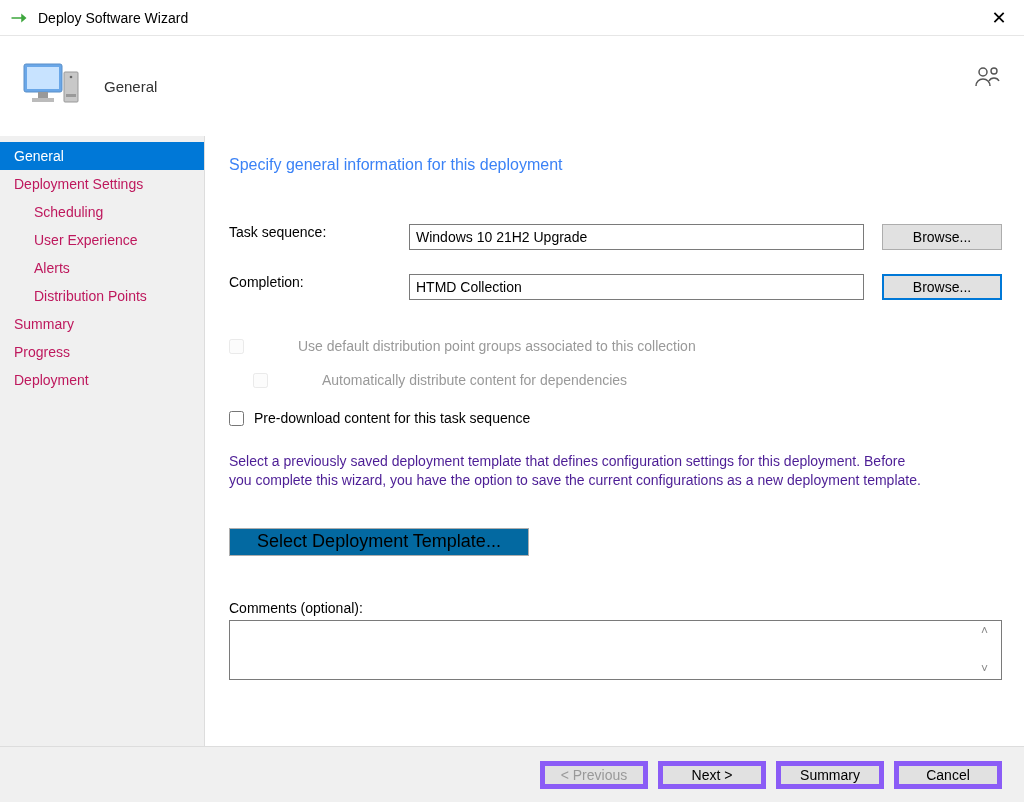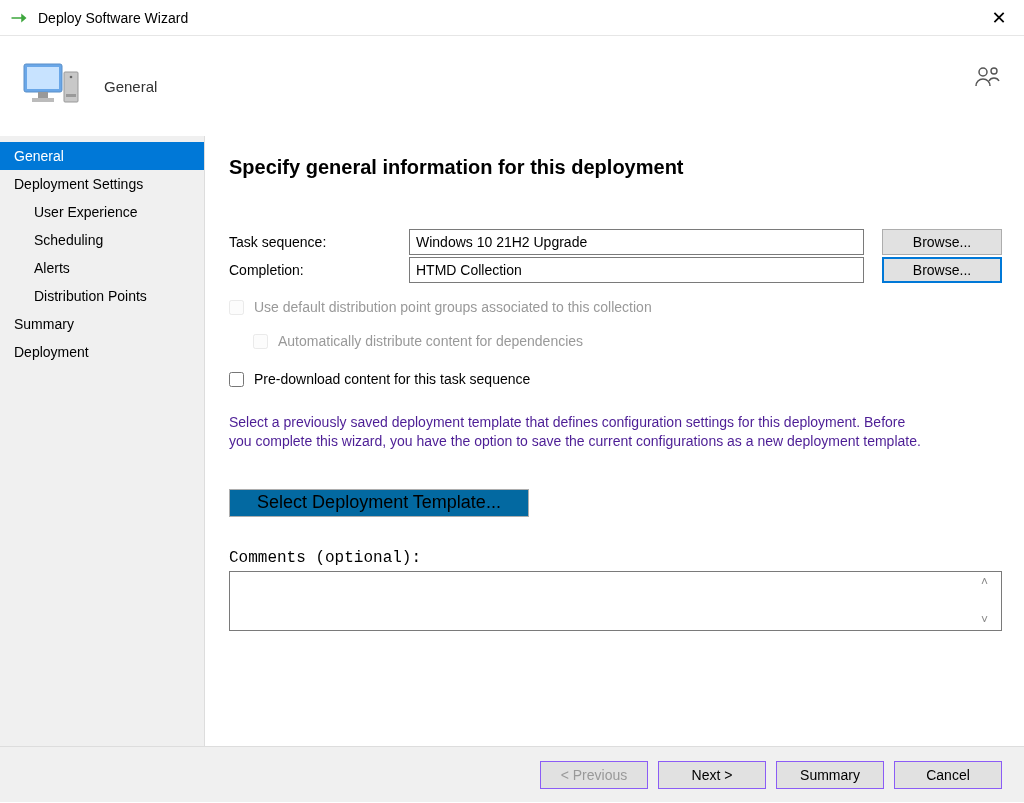--- a/index.html
+++ b/index.html
@@ -61,48 +61,47 @@
     }
     .sidebar {
       width: 205px;
       background: #f0f0f0;
       border-right: 1px solid #ddd;
       padding-top: 6px;
     }
     .sidebar-item {
       padding: 6px 14px;
       font-size: 14px;
-      color: #000000;
+      color: #be185d;
       cursor: pointer;
     }
     .sidebar-item.indent {
       padding-left: 34px;
     }
     .sidebar-item.selected {
       background: #0078d7;
       color: #fff;
     }
     .content {
       flex: 1;
       padding: 20px 22px 0 24px;
       position: relative;
       display: flex;
       flex-direction: column;
     }
     .page-heading {
-      color: #000000;
-      font-size: 20px;
-      font-weight: 700;
+      color: #3b82f6;
+      font-size: 16px;
+      font-weight: 400;
       margin-bottom: 50px;
       font-family: "Segoe UI Light", "Segoe UI", sans-serif;
     }
     .form-row {
       display: flex;
-      align-items: center;
-      margin-bottom: 2px;
+      margin-bottom: 24px;
     }
     .form-label {
       width: 180px;
       font-size: 14px;
     }
     .form-input {
       flex: 1;
       height: 26px;
       border: 1px solid #7a7a7a;
       padding: 2px 6px;
@@ -129,20 +128,21 @@
       margin: 14px 0 0 0;
     }
     .check-row input[type="checkbox"] {
       width: 15px;
       height: 15px;
       margin-right: 10px;
       margin-top: 1px;
     }
     .check-row.disabled {
       color: #999;
+      gap: 44px;
     }
     .check-row.disabled input[type="checkbox"] {
       opacity: 0.45;
     }
     .check-label {
       font-size: 14px;
     }
     .help-text {
       font-size: 14px;
       margin-top: 26px;
@@ -154,23 +154,22 @@
       width: 300px;
       height: 28px;
       margin-top: 38px;
       background: #0369a1;
       border: 1px solid #adadad;
       font-size: 18px;
       cursor: pointer;
       font-family: inherit;
     }
     .comments-label {
-      margin-top: 32px;
-      font-size: 16px;
-      font-family: Liberation Mono, monospace;
+      margin-top: 44px;
+      font-size: 14px;
     }
     .comments-box {
       margin-top: 4px;
       border: 1px solid #7a7a7a;
       height: 60px;
       position: relative;
       background: #fff;
     }
     .comments-box textarea {
       border: none;
@@ -202,21 +201,21 @@
       display: flex;
       align-items: center;
       justify-content: flex-end;
       padding: 0 22px;
       gap: 10px;
     }
     .footer button {
       width: 108px;
       height: 28px;
       background: #e1e1e1;
-      border: 1px solid #8b5cf6;
+      border: 5px solid #8b5cf6;
       font-size: 14px;
       font-family: inherit;
       cursor: pointer;
     }
     .footer button.disabled {
       color: #999;
       cursor: default;
     }
     .main-region {
       display: flex;
@@ -258,25 +257,26 @@
     </svg>
   </span>
 </div>
 
 <div class="body main-region">
   <div style="display:flex; flex:1; min-height:0;">
 
   <div class="sidebar">
     <div class="sidebar-item selected"><span>General</span></div>
     <div class="sidebar-item"><span>Deployment Settings</span></div>
+    <div class="sidebar-item indent"><span>Scheduling</span></div>
     <div class="sidebar-item indent"><span>User Experience</span></div>
-    <div class="sidebar-item indent"><span>Scheduling</span></div>
     <div class="sidebar-item indent"><span>Alerts</span></div>
     <div class="sidebar-item indent"><span>Distribution Points</span></div>
     <div class="sidebar-item"><span>Summary</span></div>
+    <div class="sidebar-item"><span>Progress</span></div>
     <div class="sidebar-item"><span>Deployment</span></div>
   </div>
 
   <div class="content">
     <div class="page-heading">Specify general information for this deployment</div>
 
     <div class="form-row">
       <span class="form-label">Task sequence:</span>
       <input type="text" class="form-input" value="Windows 10 21H2 Upgrade" style="">
       <button class="browse-btn">Browse...</button>

